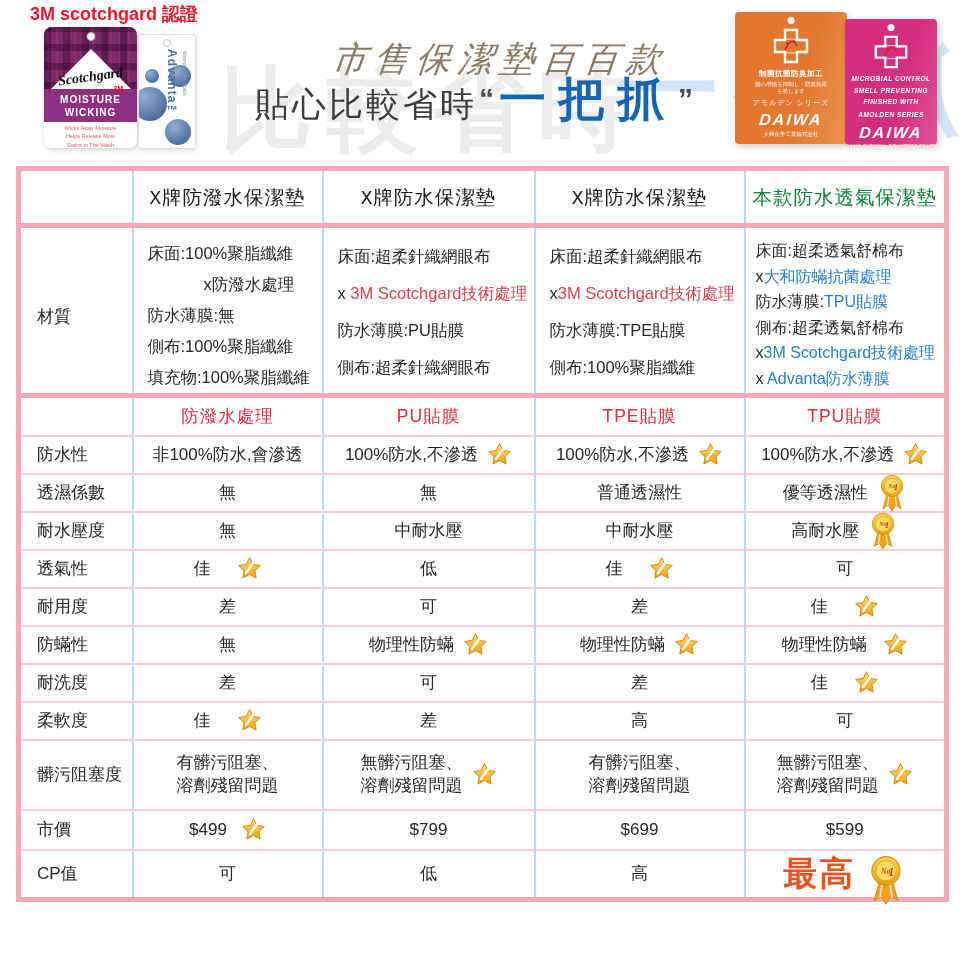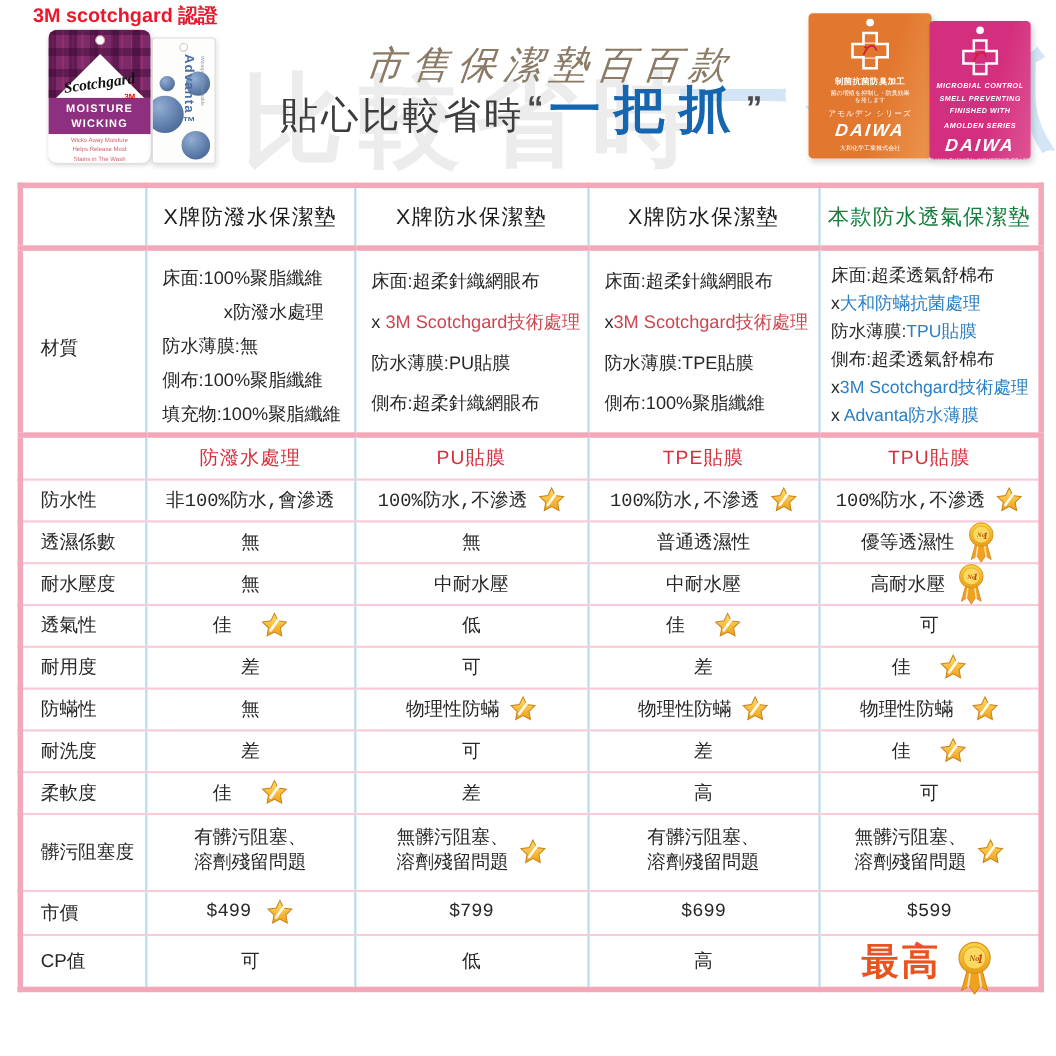--- a/index.html
+++ b/index.html
@@ -72,41 +72,41 @@
   .dw-pk .t5 { font-size:4.8px; }
 
   
   .cmp { position:absolute; left:16px; top:166px; z-index:2; width:928px; border-collapse:collapse; table-layout:fixed;
          border:5px solid #f3a8b9; background:#fff;}
   .cmp td { border-right:2px solid #b7dcf1; border-bottom:2px solid #f8ccd7; vertical-align:middle;
             font-size:17px; color:#272727; text-align:center; overflow:visible;}
   .cmp td:first-child { text-align:left; padding-left:16px; }
   .cmp td:last-child { border-right:none; }
   .cmp tr.sep td { border-bottom:5px solid #f3a8b9; }
-  tr.r-head { height:57px; }  tr.r-head td { font-size:19.5px; color:#1c1c1c; letter-spacing:1px;}
+  tr.r-head { height:57px;font-family:Liberation Mono, monospace; }  tr.r-head td { font-size:19.5px; color:#1c1c1c; letter-spacing:1px;}
   tr.r-head td.blue { color:#15803d; }
   tr.r-mat { height:162px; }
   tr.r-film { height:40px; } tr.r-film td { color:#d5303e; font-size:17.5px; letter-spacing:1px; }
   tr.r-std { height:38px; }
   tr.r-dirty { height:70px; }
   tr.r-env, tr.r-price { height:40px; }
   tr.r-cp { height:40px; }
 
   .cmp td.mat { vertical-align:top; padding-top:10px; text-align:left; }
   .mcell { font-size:16.5px; color:#272727; padding-left:14px; }
   .mc1 .ml { line-height:31px; }
   .mc2 .ml { line-height:37px; }
   .mc4 { padding-left:10px; }
   .mc4 .ml { line-height:25.5px; font-size:16px; }
   .ml.ind { padding-left:56px; }
   .red { color:#cf4450; }
   .blue { color:#2b7fc4; }
   .matlabel { vertical-align:top; padding-top:12px; }
 
-  .cellflex { display:flex; align-items:center; justify-content:center; gap:9px;font-family:Liberation Mono, monospace; }
+  .cellflex { display:flex; align-items:center; justify-content:center; gap:9px; }
   .cellcol { display:flex; flex-direction:column; align-items:center; justify-content:center; line-height:1.35; }
   .star { width:25px; height:25px; flex:0 0 auto; }
   .medal { width:30px; height:38px; flex:0 0 auto; margin:-2px 0; }
   .medal-big { width:40px; height:50px; flex:0 0 auto; margin:-2px 0 -14px 2px; }
   .hi { color:#e8541e; font-weight:bold; font-size:34px; letter-spacing:2px;}
   .defs { position:absolute; width:0; height:0; overflow:hidden; }
 </style>
 </head>
 <body>
 

